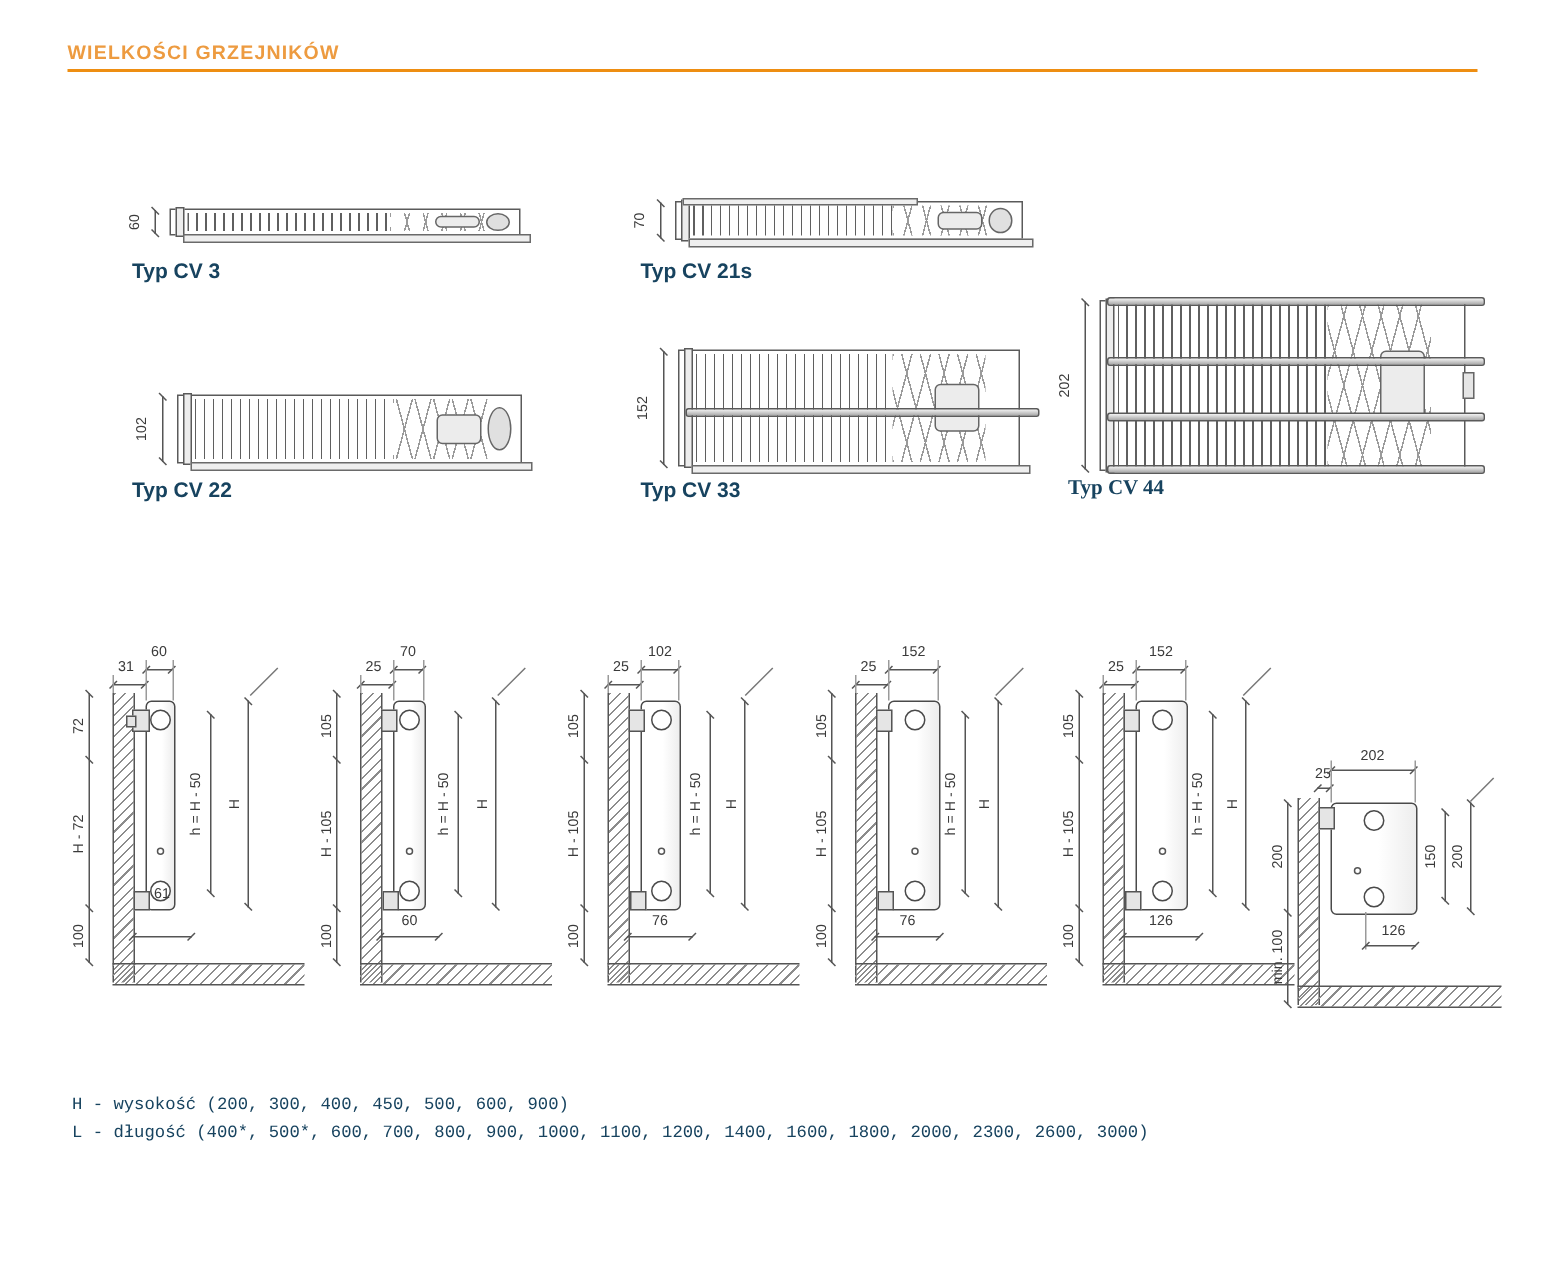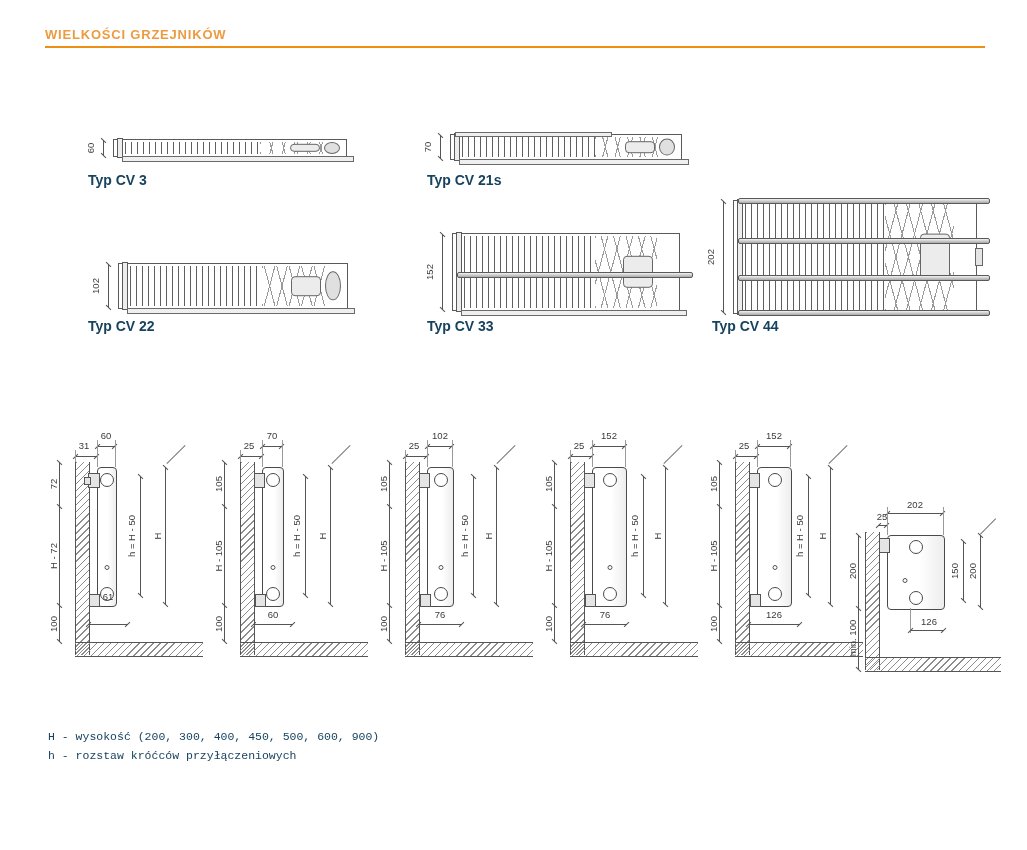--- a/index.html
+++ b/index.html
@@ -135,21 +135,21 @@
     <div class="zig"></div>
     <div class="boss"></div>
     <div class="tab"></div>
     <div class="rail" style="top:-3px;"></div>
     <div class="rail" style="top:33%;"></div>
     <div class="rail" style="top:66%;"></div>
     <div class="rail" style="bottom:-3px;"></div>
     <div class="vdim" style="left:-11px;top:0;height:112px;"></div>
     <div class="rlabel" style="left:-24px;top:50%;">202</div>
   </div>
-  <div class="typ" style="left:712px;top:318px;">Typ CV 44</div>
+  <div class="typ" style="left:712px;top:318px;font-family:Liberation Serif, serif;">Typ CV 44</div>
 
 
   <div class="sv" style="left:45px;top:428px;">
     <div class="wall hatch"></div>
     <div class="floor hatch"></div>
     <div class="rad" style="left:52px;top:39px;width:18px;height:138px;">
       <div class="port t"></div>
       <div class="port b"></div>
       <div class="dot"></div>
     </div>
@@ -330,16 +330,16 @@
     <div class="vdim" style="left:127px;top:57px;height:73px;"></div>
     <div class="rlabel" style="left:119px;top:93px;">200</div>
     <div class="diag" style="left:124px;top:48px;width:22px;"></div>
     <div class="ext" style="left:57px;top:130px;height:25px;"></div>
     <div class="hdim" style="left:57px;top:152px;width:34px;"></div>
     <div class="clabel" style="left:76px;top:143px;">126</div>
   </div>
 
   <div class="legend">
     <div>H - wysokość (200, 300, 400, 450, 500, 600, 900)</div>
-    <div>h - rozstaw króćców przyłączeniowych</div>
+    <div>L - długość (400*, 500*, 600, 700, 800, 900, 1000, 1100, 1200, 1400, 1600, 1800, 2000, 2300, 2600, 3000)</div>
   </div>
 
 </div>
 
 </body></html>

